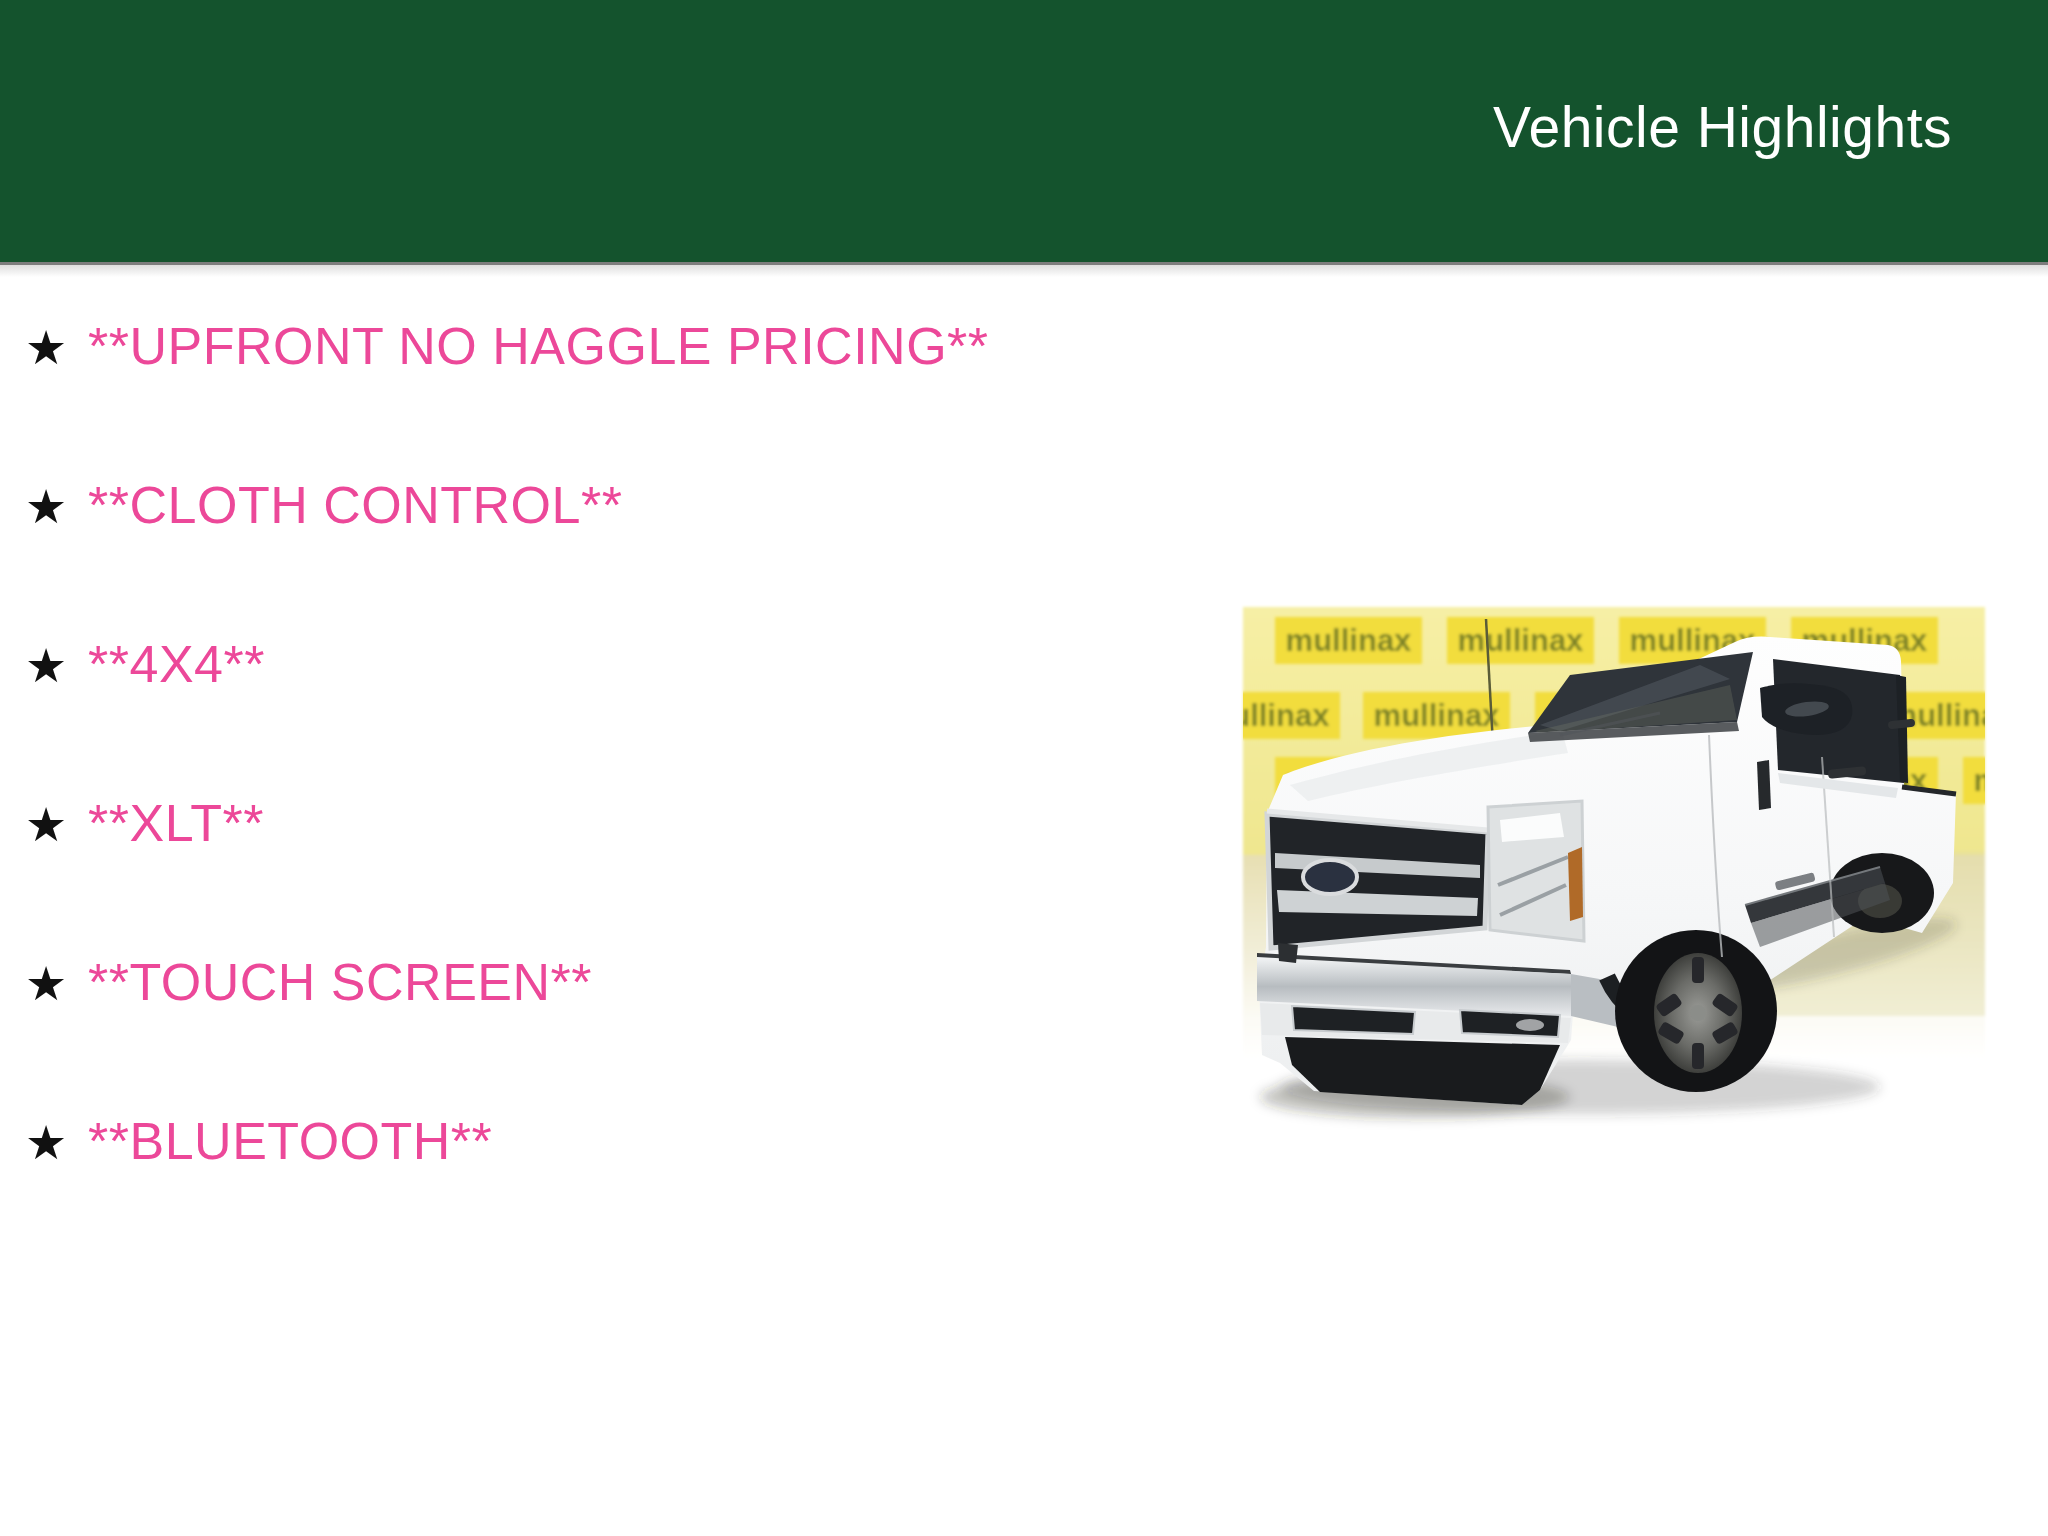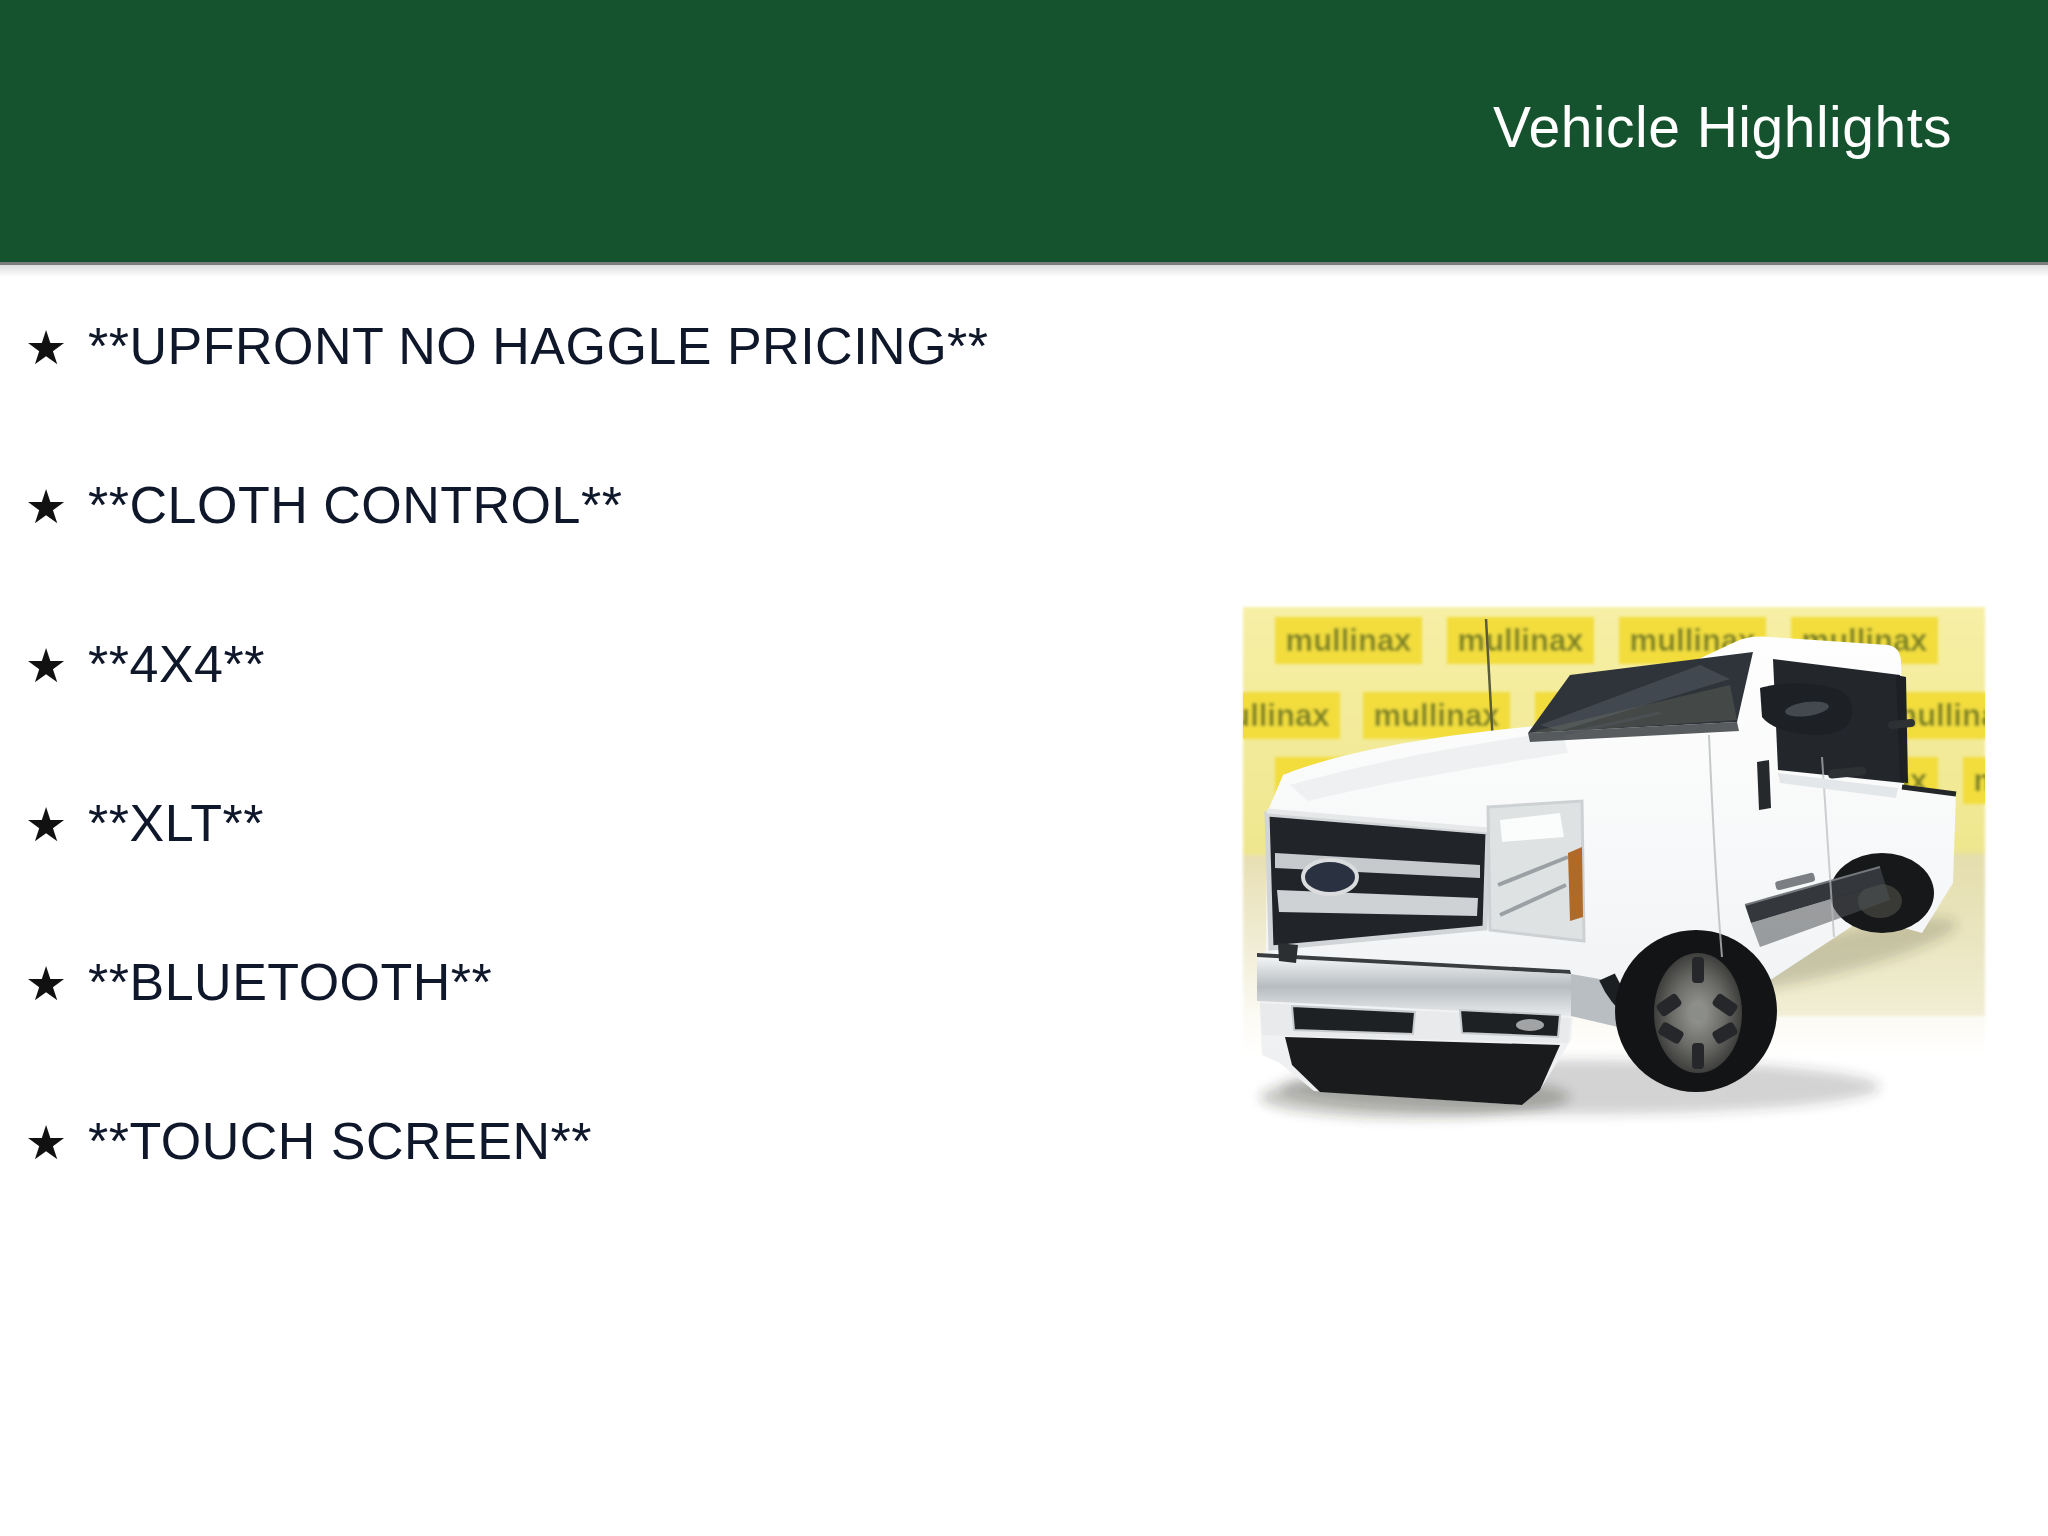--- a/index.html
+++ b/index.html
@@ -28,42 +28,42 @@
   }
   .highlights li{
     height:62px;line-height:62px;margin:0 0 97px 0;
     white-space:nowrap;
   }
   .bullet-star{
     display:inline-block;width:63px;font-size:47px;color:#111;
     vertical-align:baseline;
   }
   .item-text{
-    font-size:52px;color:#0f172a;letter-spacing:0.5px;
+    font-size:52px;color:#ec4899;letter-spacing:0.5px;
   }
   
   .photo{
     position:absolute;left:1230px;top:585px;width:760px;height:620px;
   }
   .photo svg{position:absolute;left:0;top:0;}
 </style>
 </head>
 <body>
 
 <div class="header">
   <div class="header-title">Vehicle Highlights</div>
 </div>
 
 <ul class="highlights">
     <li><span class="bullet-star">★</span><span class="item-text">**UPFRONT NO HAGGLE PRICING**</span></li>
     <li><span class="bullet-star">★</span><span class="item-text">**CLOTH CONTROL**</span></li>
     <li><span class="bullet-star">★</span><span class="item-text">**4X4**</span></li>
     <li><span class="bullet-star">★</span><span class="item-text">**XLT**</span></li>
+    <li><span class="bullet-star">★</span><span class="item-text">**TOUCH SCREEN**</span></li>
     <li><span class="bullet-star">★</span><span class="item-text">**BLUETOOTH**</span></li>
-    <li><span class="bullet-star">★</span><span class="item-text">**TOUCH SCREEN**</span></li>
   </ul>
 
 <div class="photo">
 <svg width="760" height="620" viewBox="0 0 760 620">
   <defs>
     <linearGradient id="wallGrad" x1="0" y1="0" x2="0" y2="1">
       <stop offset="0" stop-color="#f6efa5"></stop>
           <stop offset="1" stop-color="#efe68e"></stop>
     </linearGradient>
     <linearGradient id="floorGrad" x1="0" y1="0" x2="0" y2="1">

